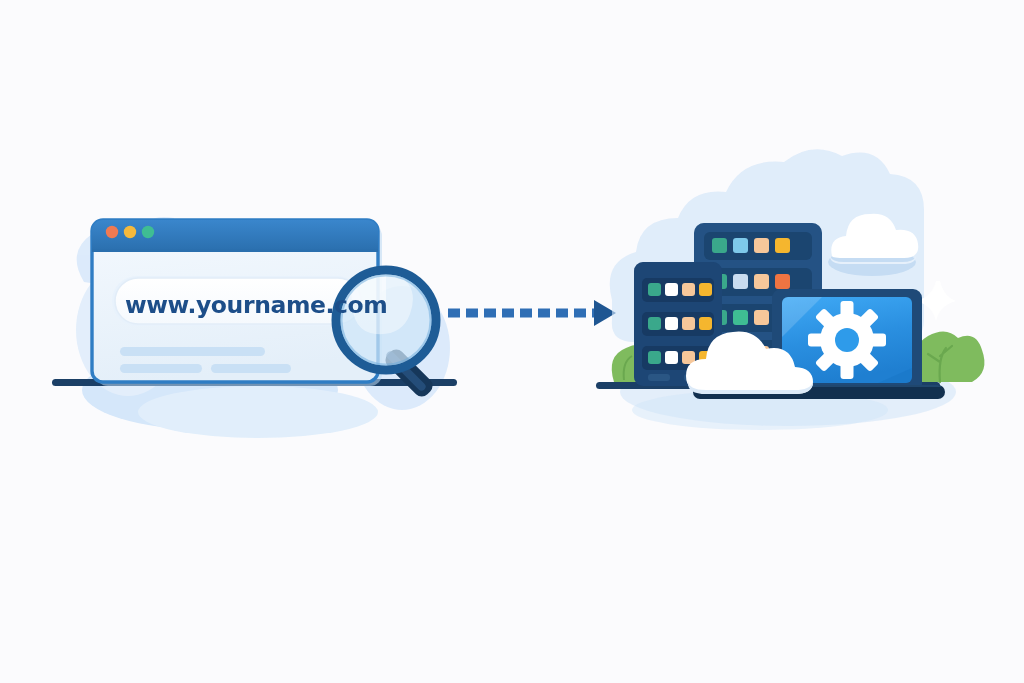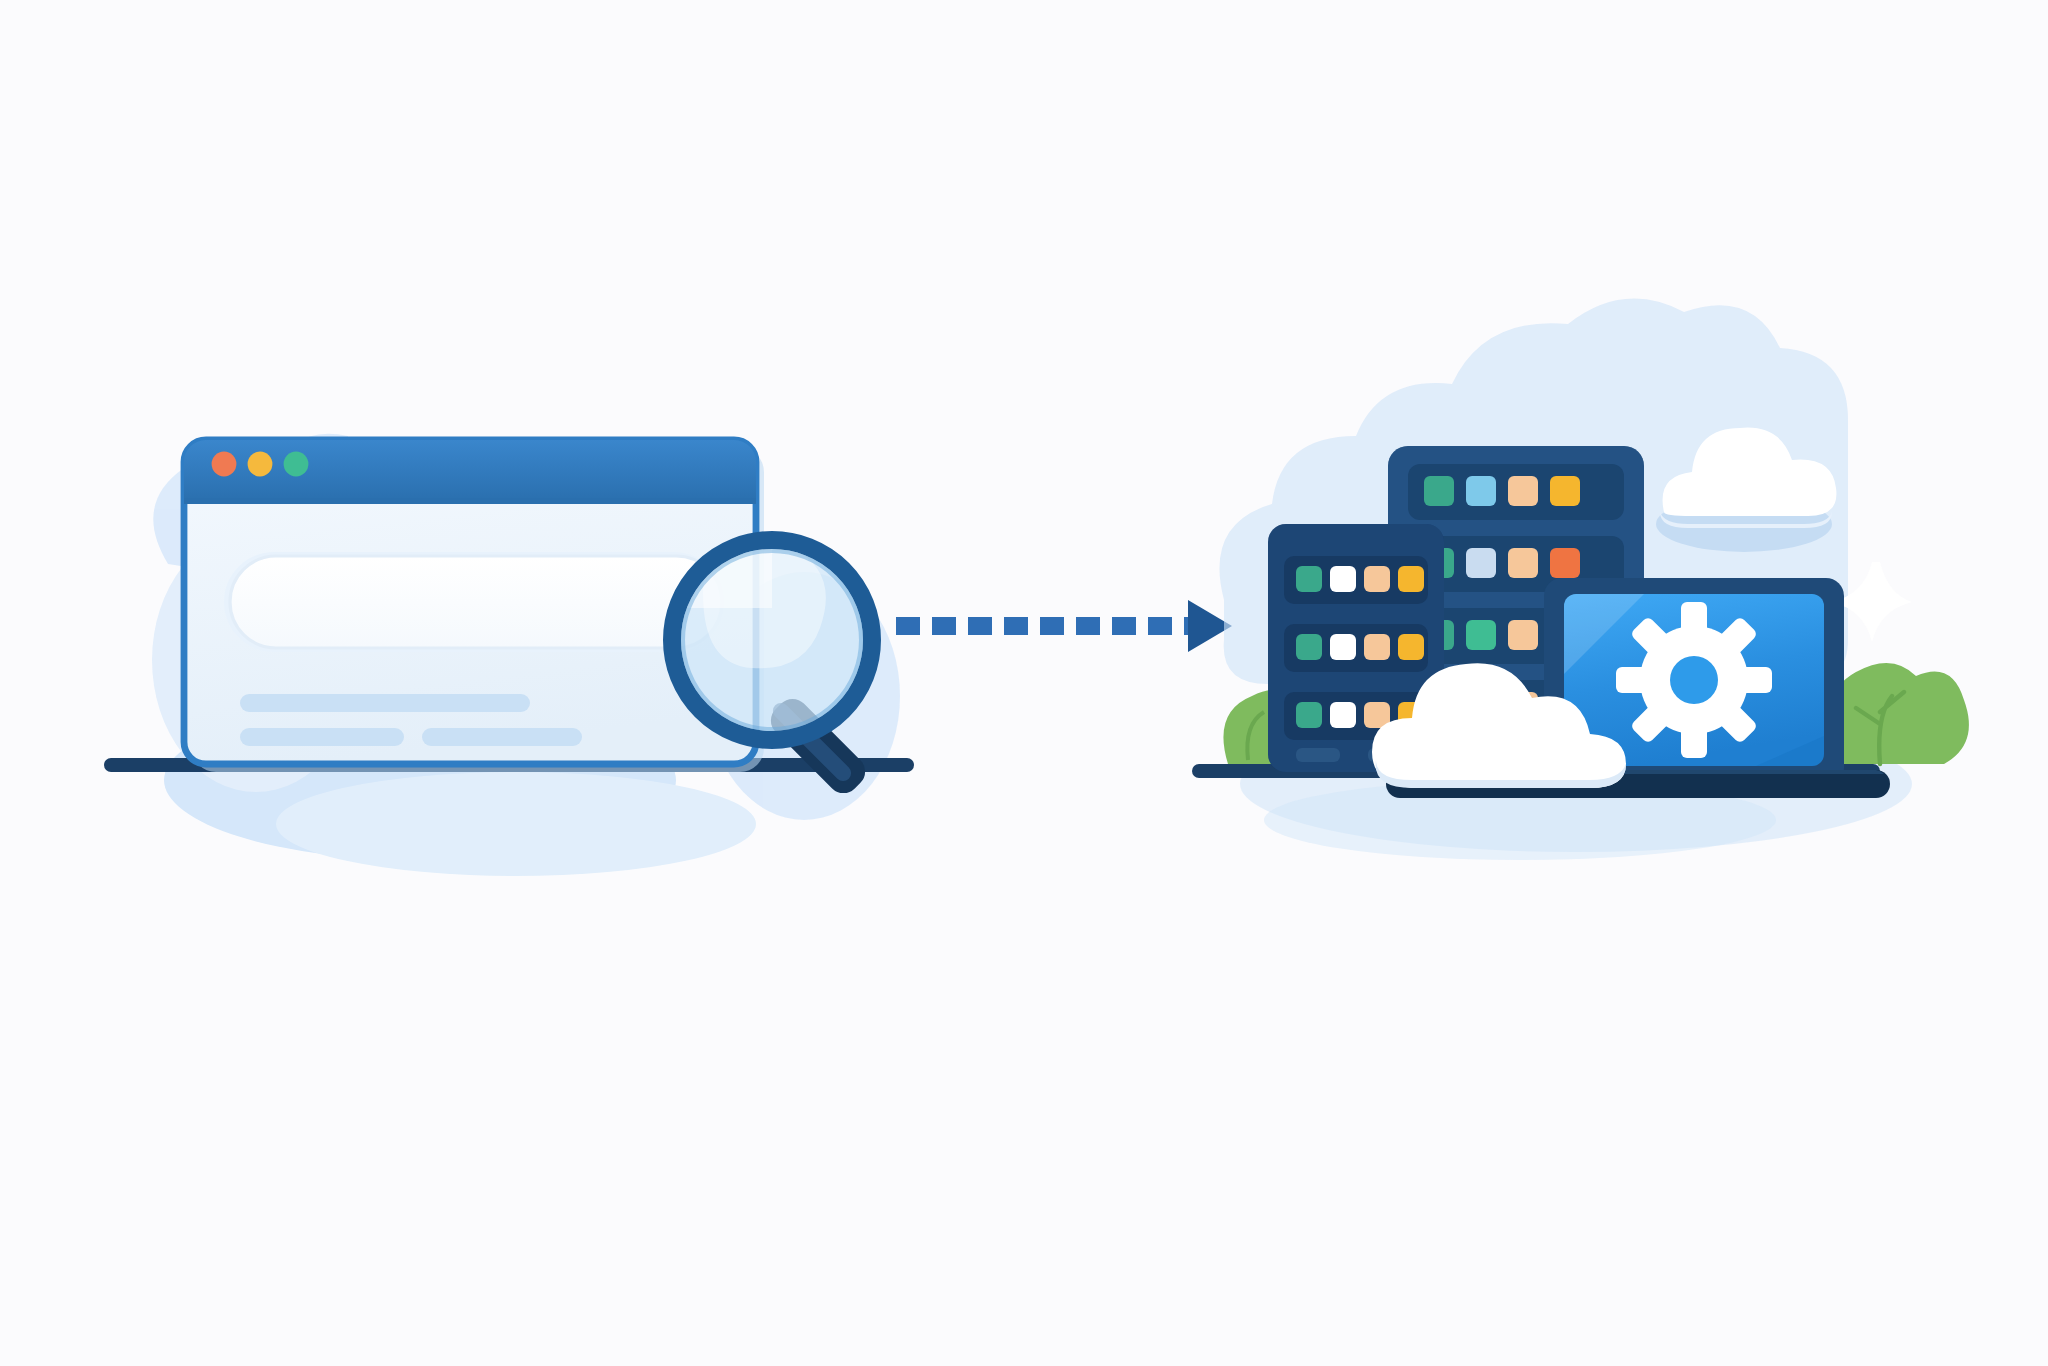--- a/index.html
+++ b/index.html
@@ -270,14 +270,17 @@
                    q24 -5 29 18
                    q18 1 18 15
                    q0 12 -18 12 z" fill="#ffffff"></path>
           <path d="M688 380 q-2 14 18 14 l89 0 q18 0 18 -12 q-3 8 -18 8 l-89 0 q-18 0 -18 -10 z" fill="#dceaf8"></path>
         </g>
 
       </g>
     </svg>
   </div>
 
+  <div class="url-text-layer">
+    <span class="url-text">www.yourname.com</span>
+  </div>
 
 </div>
 
 </body></html>

